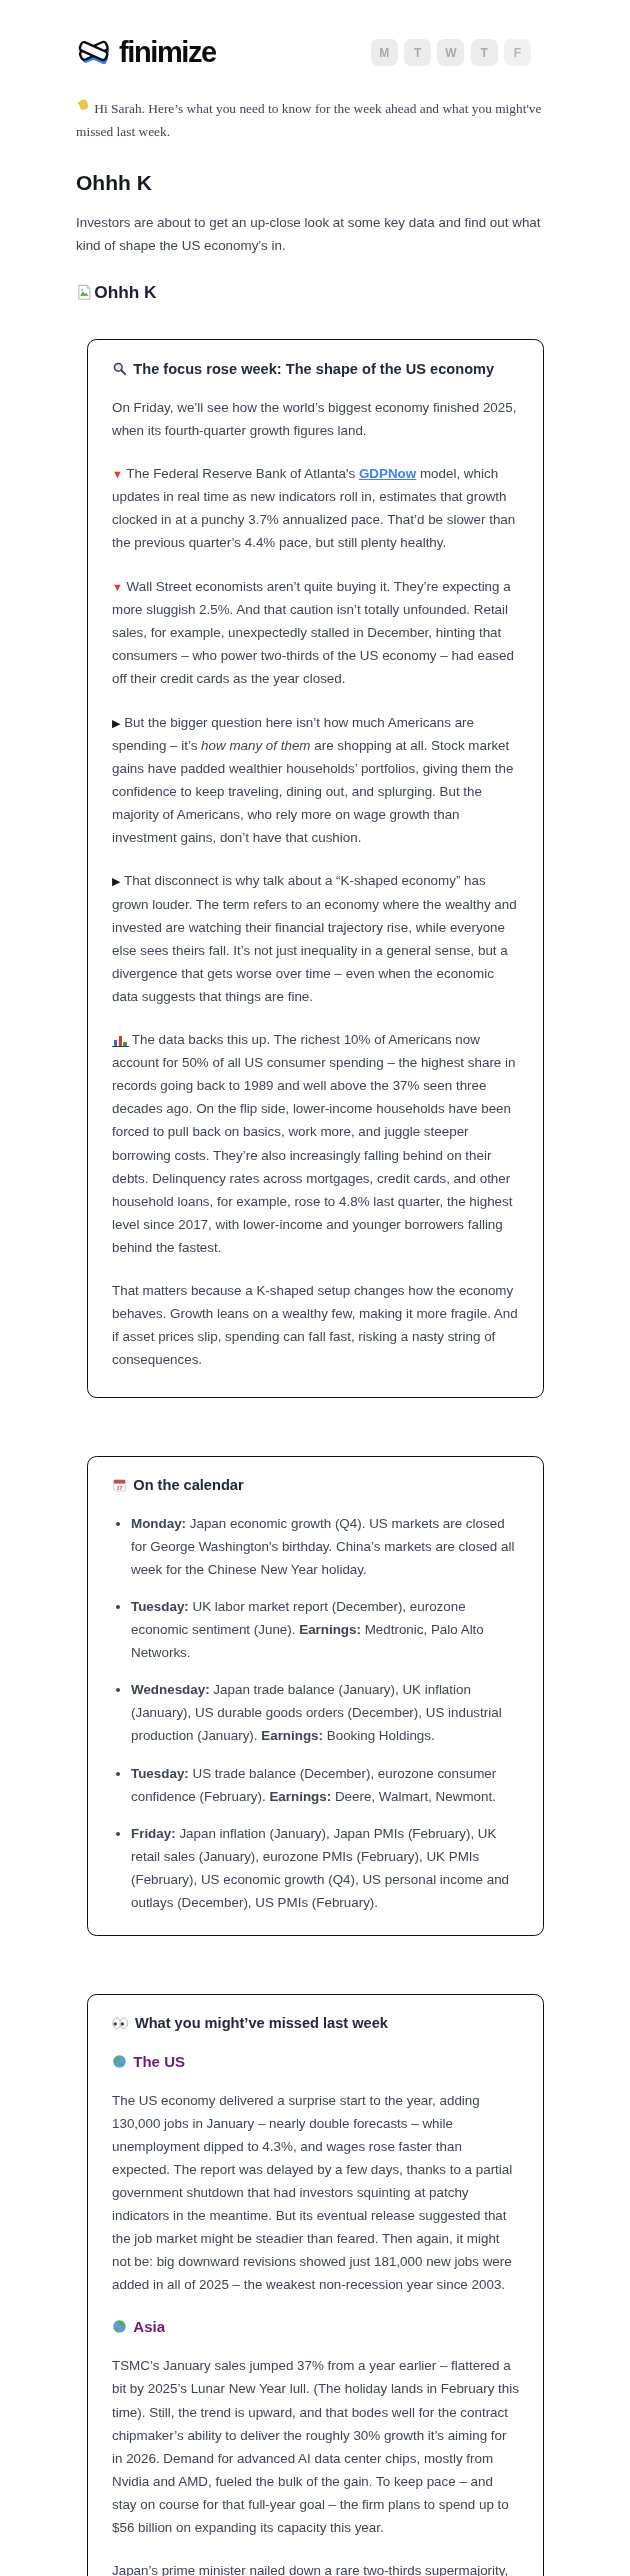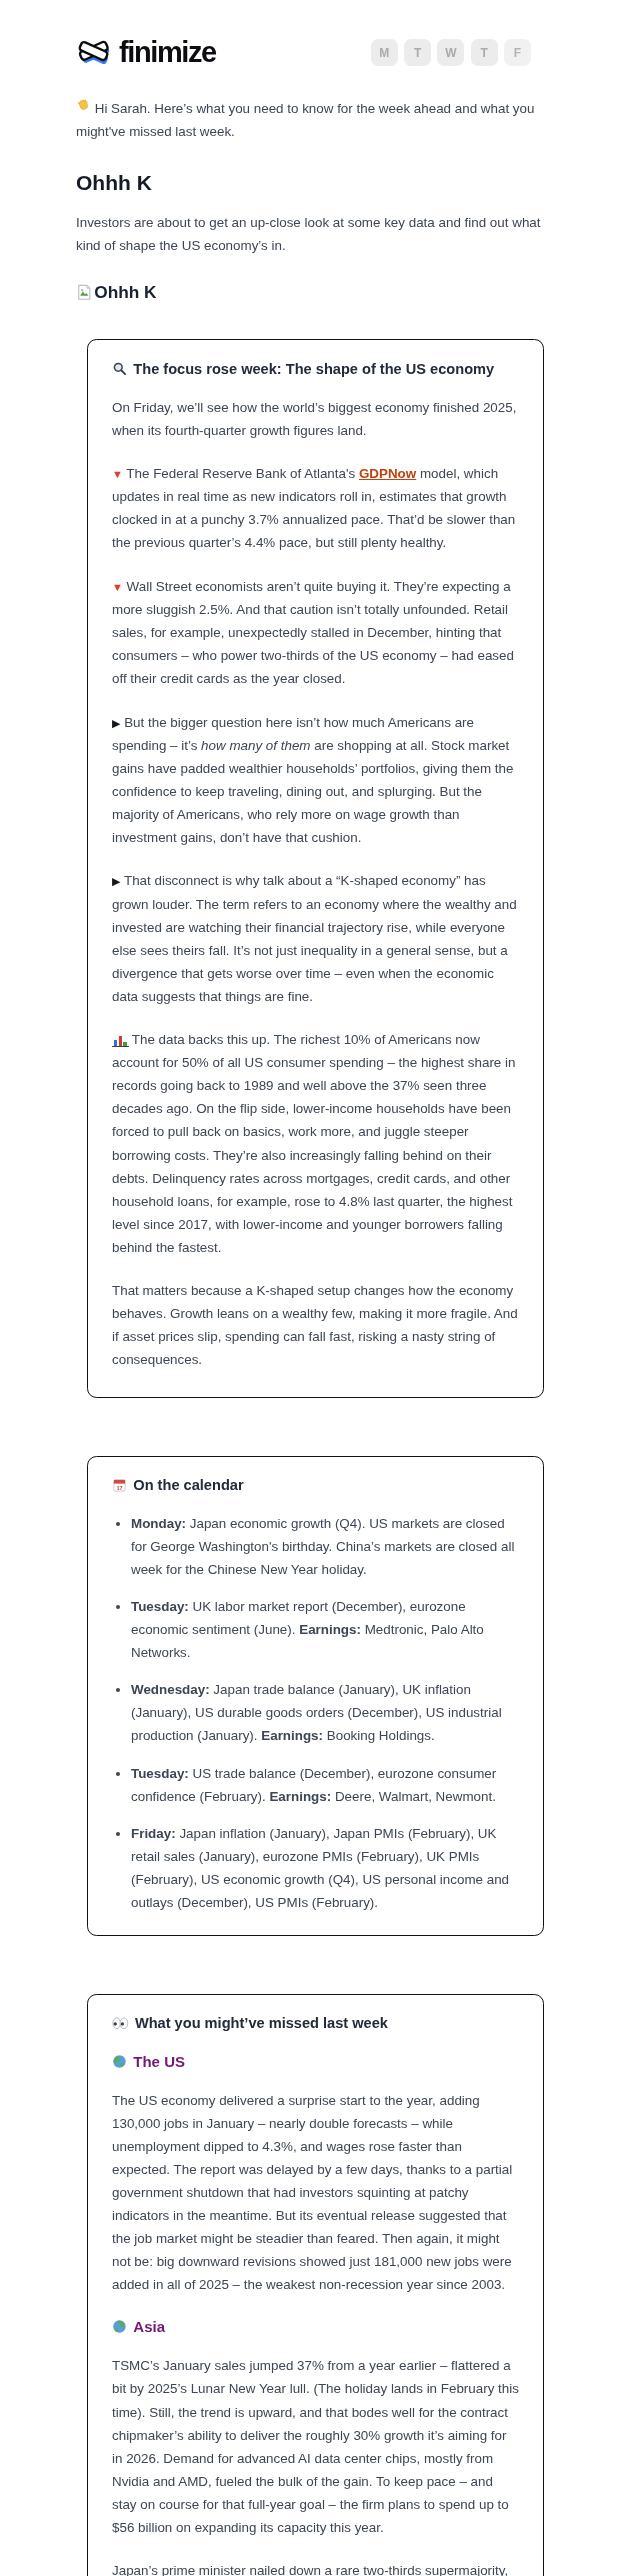--- a/index.html
+++ b/index.html
@@ -10,33 +10,33 @@
   
   .header-row{display:flex;justify-content:space-between;align-items:center;margin-bottom:28px;}
   .brand{display:flex;align-items:flex-start;gap:7px;cursor:pointer;}
   .brand-word{font-size:29px;font-weight:bold;color:#0c0d12;letter-spacing:-1.4px;}
   .tabs{display:flex;gap:6.3px;margin-right:24px;}
   .tab{width:27px;height:27px;border-radius:7px;background:#ececec;color:#aaaaaa;font-weight:bold;
        font-size:12px;display:flex;align-items:center;justify-content:center;cursor:pointer;}
   .tab:last-child{background:#f1f1f1;color:#b4b4b4;}
 
   
-  .greeting{font-size:13.4px;line-height:1.72;margin:8px 0 22px;}
+  .greeting{font-size:13.4px;line-height:1.72;margin:8px 0 22px;font-family:Liberation Serif, serif;}
   .intro-title{font-size:21px;font-weight:bold;color:#141a26;margin:28px 0 16px;}
   .intro-p{font-size:13.4px;line-height:1.72;margin:0 0 25px;}
   .broken-img-line{display:flex;align-items:center;gap:1.6px;font-weight:bold;font-size:17.3px;color:#1a2130;margin:0 0 36px;}
 
   
   .card{border:1.6px solid #101114;border-radius:9.5px;padding:20.5px 24px 4.7px;margin:0 11px 58px;}
   .card-title{display:flex;align-items:center;gap:6.3px;font-size:14.6px;font-weight:bold;color:#222b3a;margin:0 0 19px;}
   .card p{font-size:13.4px;line-height:1.72;margin:0 0 20.5px;}
   .marker{font-size:11px;}
   .marker.red{color:#e33b2e;}
   .marker.dark{color:#15181d;}
-  a.body-link{color:#c2410c;font-weight:bold;text-decoration:underline;cursor:pointer;}
+  a.body-link{color:#3b82f6;font-weight:bold;text-decoration:underline;cursor:pointer;}
   em{}
 
   ul.cal{margin:0 0 16px;padding-left:19px;}
   ul.cal li{font-size:13.4px;line-height:1.72;margin-bottom:14px;}
   .b{font-weight:bold;}
 
   .subhead{display:flex;align-items:center;gap:6.3px;font-size:15px;font-weight:bold;color:#701a75;margin:22px 0 19px;}
 
   
   .icon{display:inline-flex;flex:none;align-items:center;justify-content:center;}

